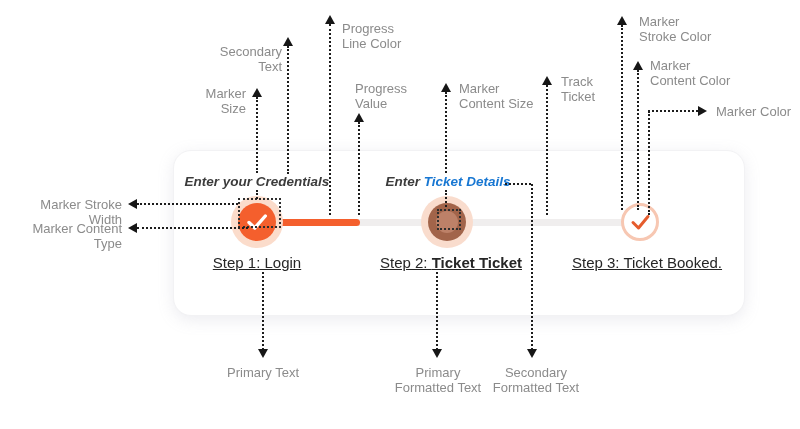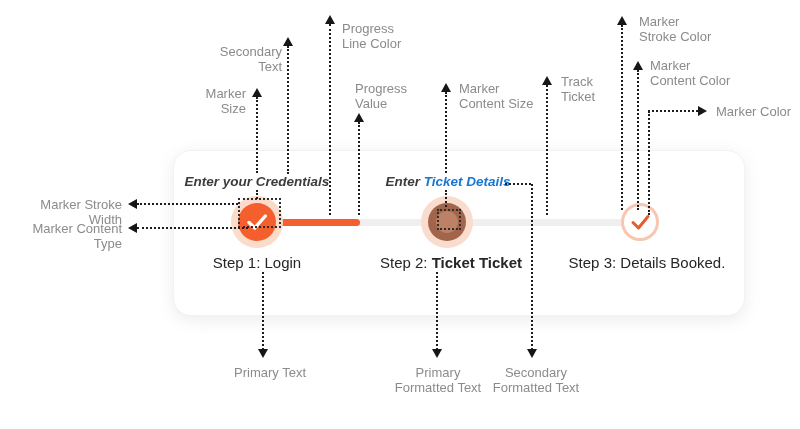--- a/index.html
+++ b/index.html
@@ -33,21 +33,21 @@
   .arrow.down{border-left:5px solid transparent;border-right:5px solid transparent;border-top:9px solid #161616;}
   .arrow.left{border-top:5px solid transparent;border-bottom:5px solid transparent;border-right:9px solid #161616;}
   .arrow.right{border-top:5px solid transparent;border-bottom:5px solid transparent;border-left:9px solid #161616;}
   
   .lbl{position:absolute;font-size:13px;line-height:15px;color:#8b8b8b;white-space:pre-line;}
   .lbl.r{text-align:right;}
   .lbl.c{text-align:center;}
   .subtitle{position:absolute;font-size:13.5px;font-style:italic;font-weight:600;color:#3c3c3c;
             text-align:center;width:160px;}
   .subtitle .link{color:#1877d2;font-weight:700;}
-  .steplbl{position:absolute;top:254px;font-size:15px;color:#262626;font-weight:500;text-align:center;}
+  .steplbl{position:absolute;top:254px;font-size:15px;color:#262626;font-weight:500;text-align:center;text-decoration:underline;}
   .steplbl .bold{font-weight:700;}
 </style>
 </head>
 <body>
 
 <div id="stage">
 
   <div class="card"></div>
 
   <div class="track"></div>
@@ -74,21 +74,21 @@
 
   <div class="subtitle" style="left:368px;top:174px">
     <span>Enter </span><span class="link">Ticket Details</span>
   </div>
   <div class="subtitle" style="left:177px;top:174px">Enter your Credentials</div>
 
   <div class="steplbl" style="left:177px;width:160px">Step 1: Login</div>
   <div class="steplbl" style="left:361px;width:180px">
     <span>Step 2: </span><span class="bold">Ticket Ticket</span>
   </div>
-  <div class="steplbl" style="left:557px;width:180px">Step 3: Details Booked.</div>
+  <div class="steplbl" style="left:557px;width:180px">Step 3: Ticket Booked.</div>
 
   <div class="lbl r" style="left:166px;top:86px;width:80px">Marker
 Size</div>
   <div class="arrow up" style="left:252px;top:88px"></div>
   <div class="vline" style="left:256px;top:97px;height:76px"></div>
   <div class="vline" style="left:256px;top:190px;height:9px"></div>
 
   <div class="lbl r" style="left:202px;top:44px;width:80px">Secondary
 Text</div>
   <div class="arrow up" style="left:283px;top:37px"></div>
@@ -133,21 +133,21 @@
   <div class="lbl r" style="left:8px;top:197px;width:114px">Marker Stroke Width</div>
   <div class="arrow left" style="left:128px;top:199px"></div>
   <div class="hline" style="left:137px;top:203px;width:101px"></div>
 
   <div class="lbl r" style="left:8px;top:221px;width:114px">Marker Content Type</div>
   <div class="arrow left" style="left:128px;top:223px"></div>
   <div class="hline" style="left:137px;top:227px;width:111px"></div>
 
   <div class="vline" style="left:262px;top:272px;height:78px"></div>
   <div class="arrow down" style="left:258px;top:349px"></div>
-  <div class="lbl c" style="left:210px;top:365px;width:120px">Primary Text</div>
+  <div class="lbl c" style="left:203px;top:365px;width:120px">Primary Text</div>
 
   <div class="vline" style="left:436px;top:272px;height:78px"></div>
   <div class="arrow down" style="left:432px;top:349px"></div>
   <div class="lbl c" style="left:378px;top:365px;width:120px">Primary
 Formatted Text</div>
 
   <div class="hline" style="left:505px;top:183px;width:26px"></div>
   <div class="vline" style="left:531px;top:184px;height:166px"></div>
   <div class="arrow down" style="left:527px;top:349px"></div>
   <div class="lbl c" style="left:476px;top:365px;width:120px">Secondary

